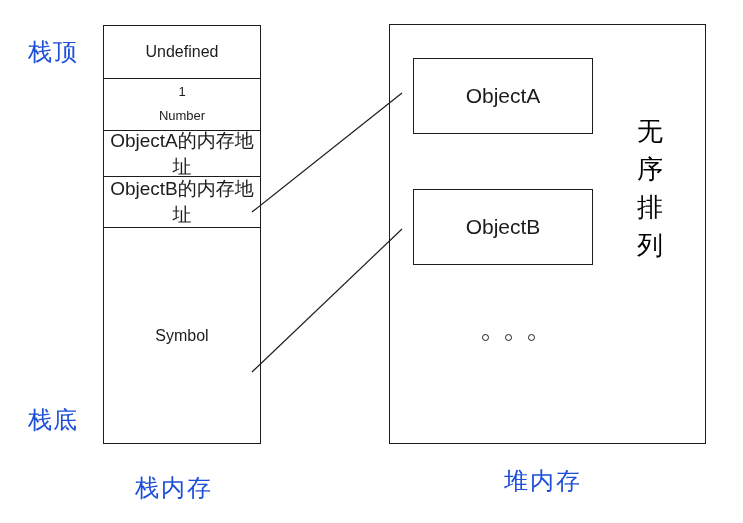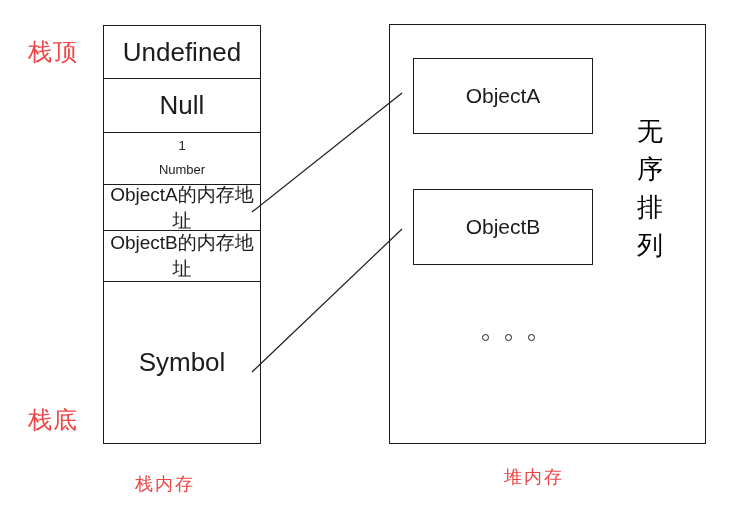--- a/index.html
+++ b/index.html
@@ -11,25 +11,25 @@
   #canvas {
     position: relative;
     width: 743px;
     height: 523px;
     background: #ffffff;
     color: #1c1c1c;
     overflow: hidden;
   }
   .label {
     position: absolute;
-    color: #ef4444;
+    color: #1d4ed8;
     white-space: nowrap;
   }
   .side-label { font-size: 24px; letter-spacing: 1px; }
-  .caption-label { font-size: 18px; letter-spacing: 2px; }
+  .caption-label { font-size: 24px; letter-spacing: 2px; }
 
   
   #stack-box {
     position: absolute;
     left: 103px; top: 25px;
     width: 158px; height: 419px;
     border: 1.5px solid #1c1c1c;
     box-sizing: border-box;
     display: flex;
     flex-direction: column;
@@ -39,21 +39,21 @@
     box-sizing: border-box;
     border-bottom: 1.5px solid #1c1c1c;
     display: flex;
     flex-direction: column;
     align-items: center;
     justify-content: center;
     gap: 3px;
     text-align: center;
   }
   .cell:last-child { border-bottom: none; flex: 1; }
-  .cell-big  { font-size: 26px; }
+  .cell-big  { font-size: 16px; }
   .cell-mid  { font-size: 19px; }
   .cell-two  { font-size: 13px; }
   .cell-two span { line-height: 1.6; }
 
   
   #heap-box {
     position: absolute;
     left: 389px; top: 24px;
     width: 317px; height: 420px;
     border: 1.5px solid #1c1c1c;
@@ -113,23 +113,20 @@
 
 <div id="canvas">
 
   <div class="label side-label" style="left:28px; top:36px;">栈顶</div>
   <div class="label side-label" style="left:28px; top:404px;">栈底</div>
 
   <div id="stack-box">
     <div class="cell cell-big" style="height:53px;">
       <span>Undefined</span>
     </div>
-    <div class="cell cell-big" style="height:54px;">
-      <span>Null</span>
-    </div>
     <div class="cell cell-two" style="height:52px;">
       <span>1</span>
       <span>Number</span>
     </div>
     <div class="cell cell-mid" style="height:46px;">
       <span>ObjectA的内存地址</span>
     </div>
     <div class="cell cell-mid" style="height:51px;">
       <span>ObjectB的内存地址</span>
     </div>

